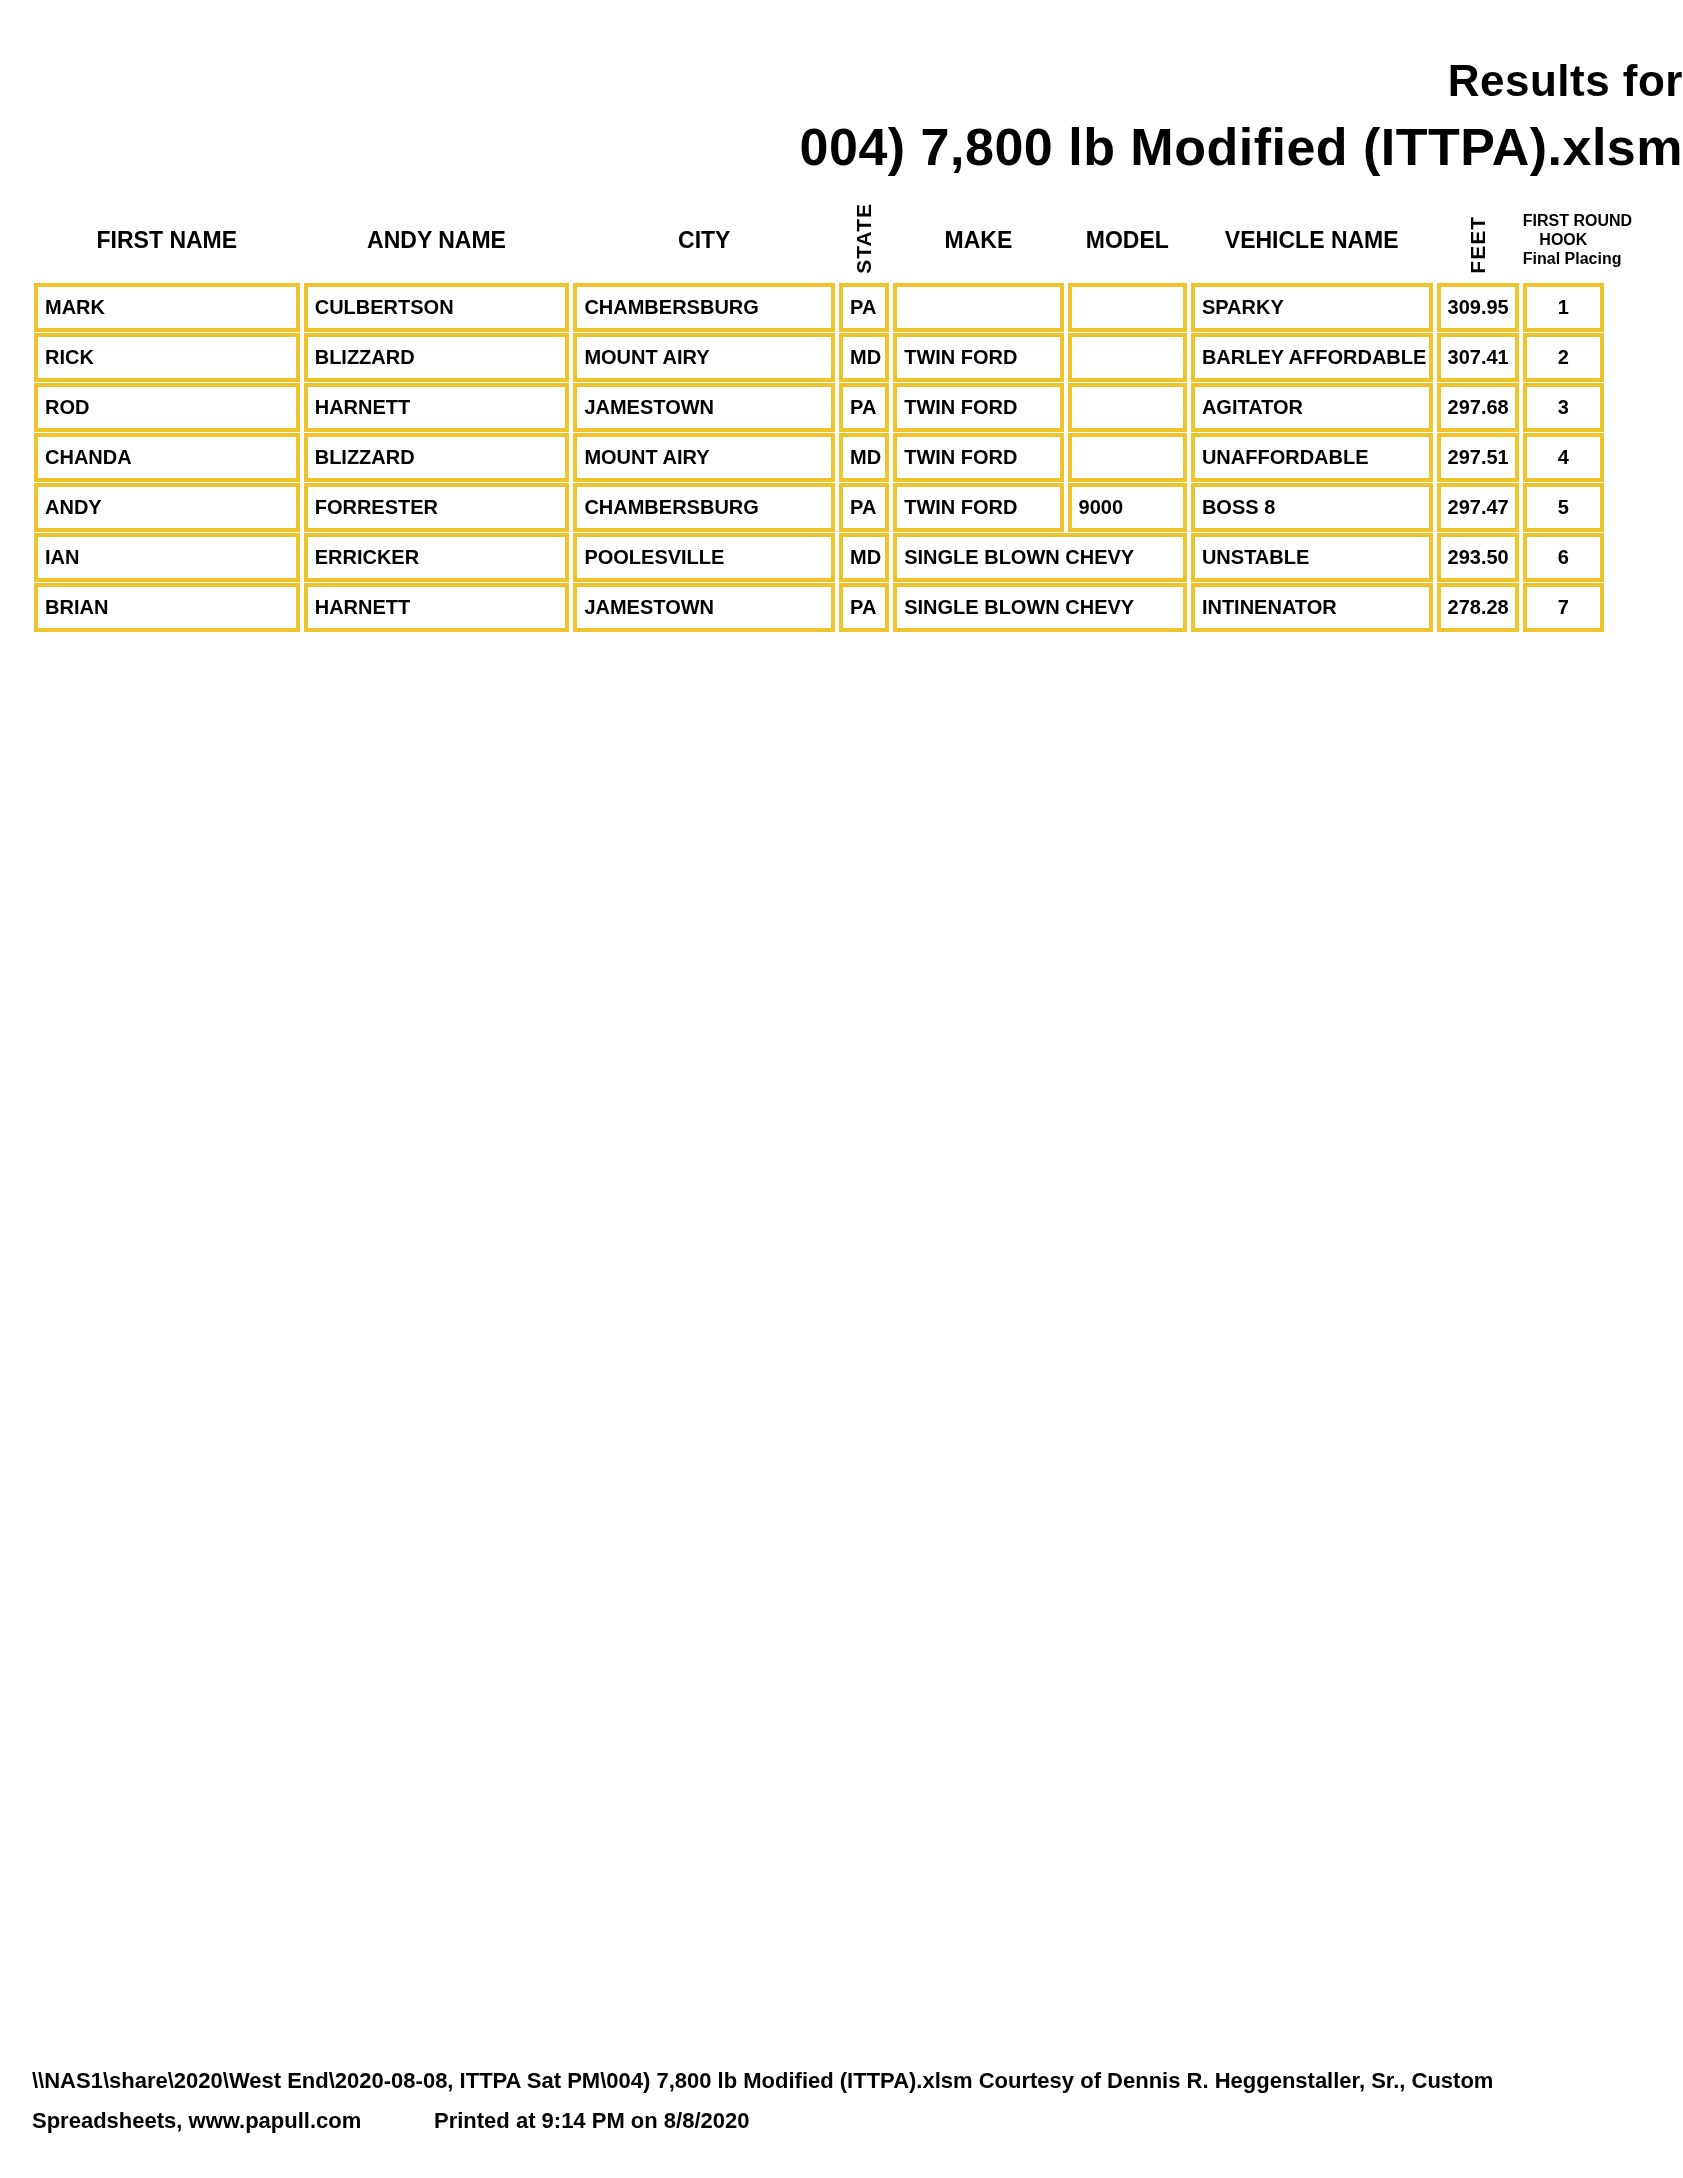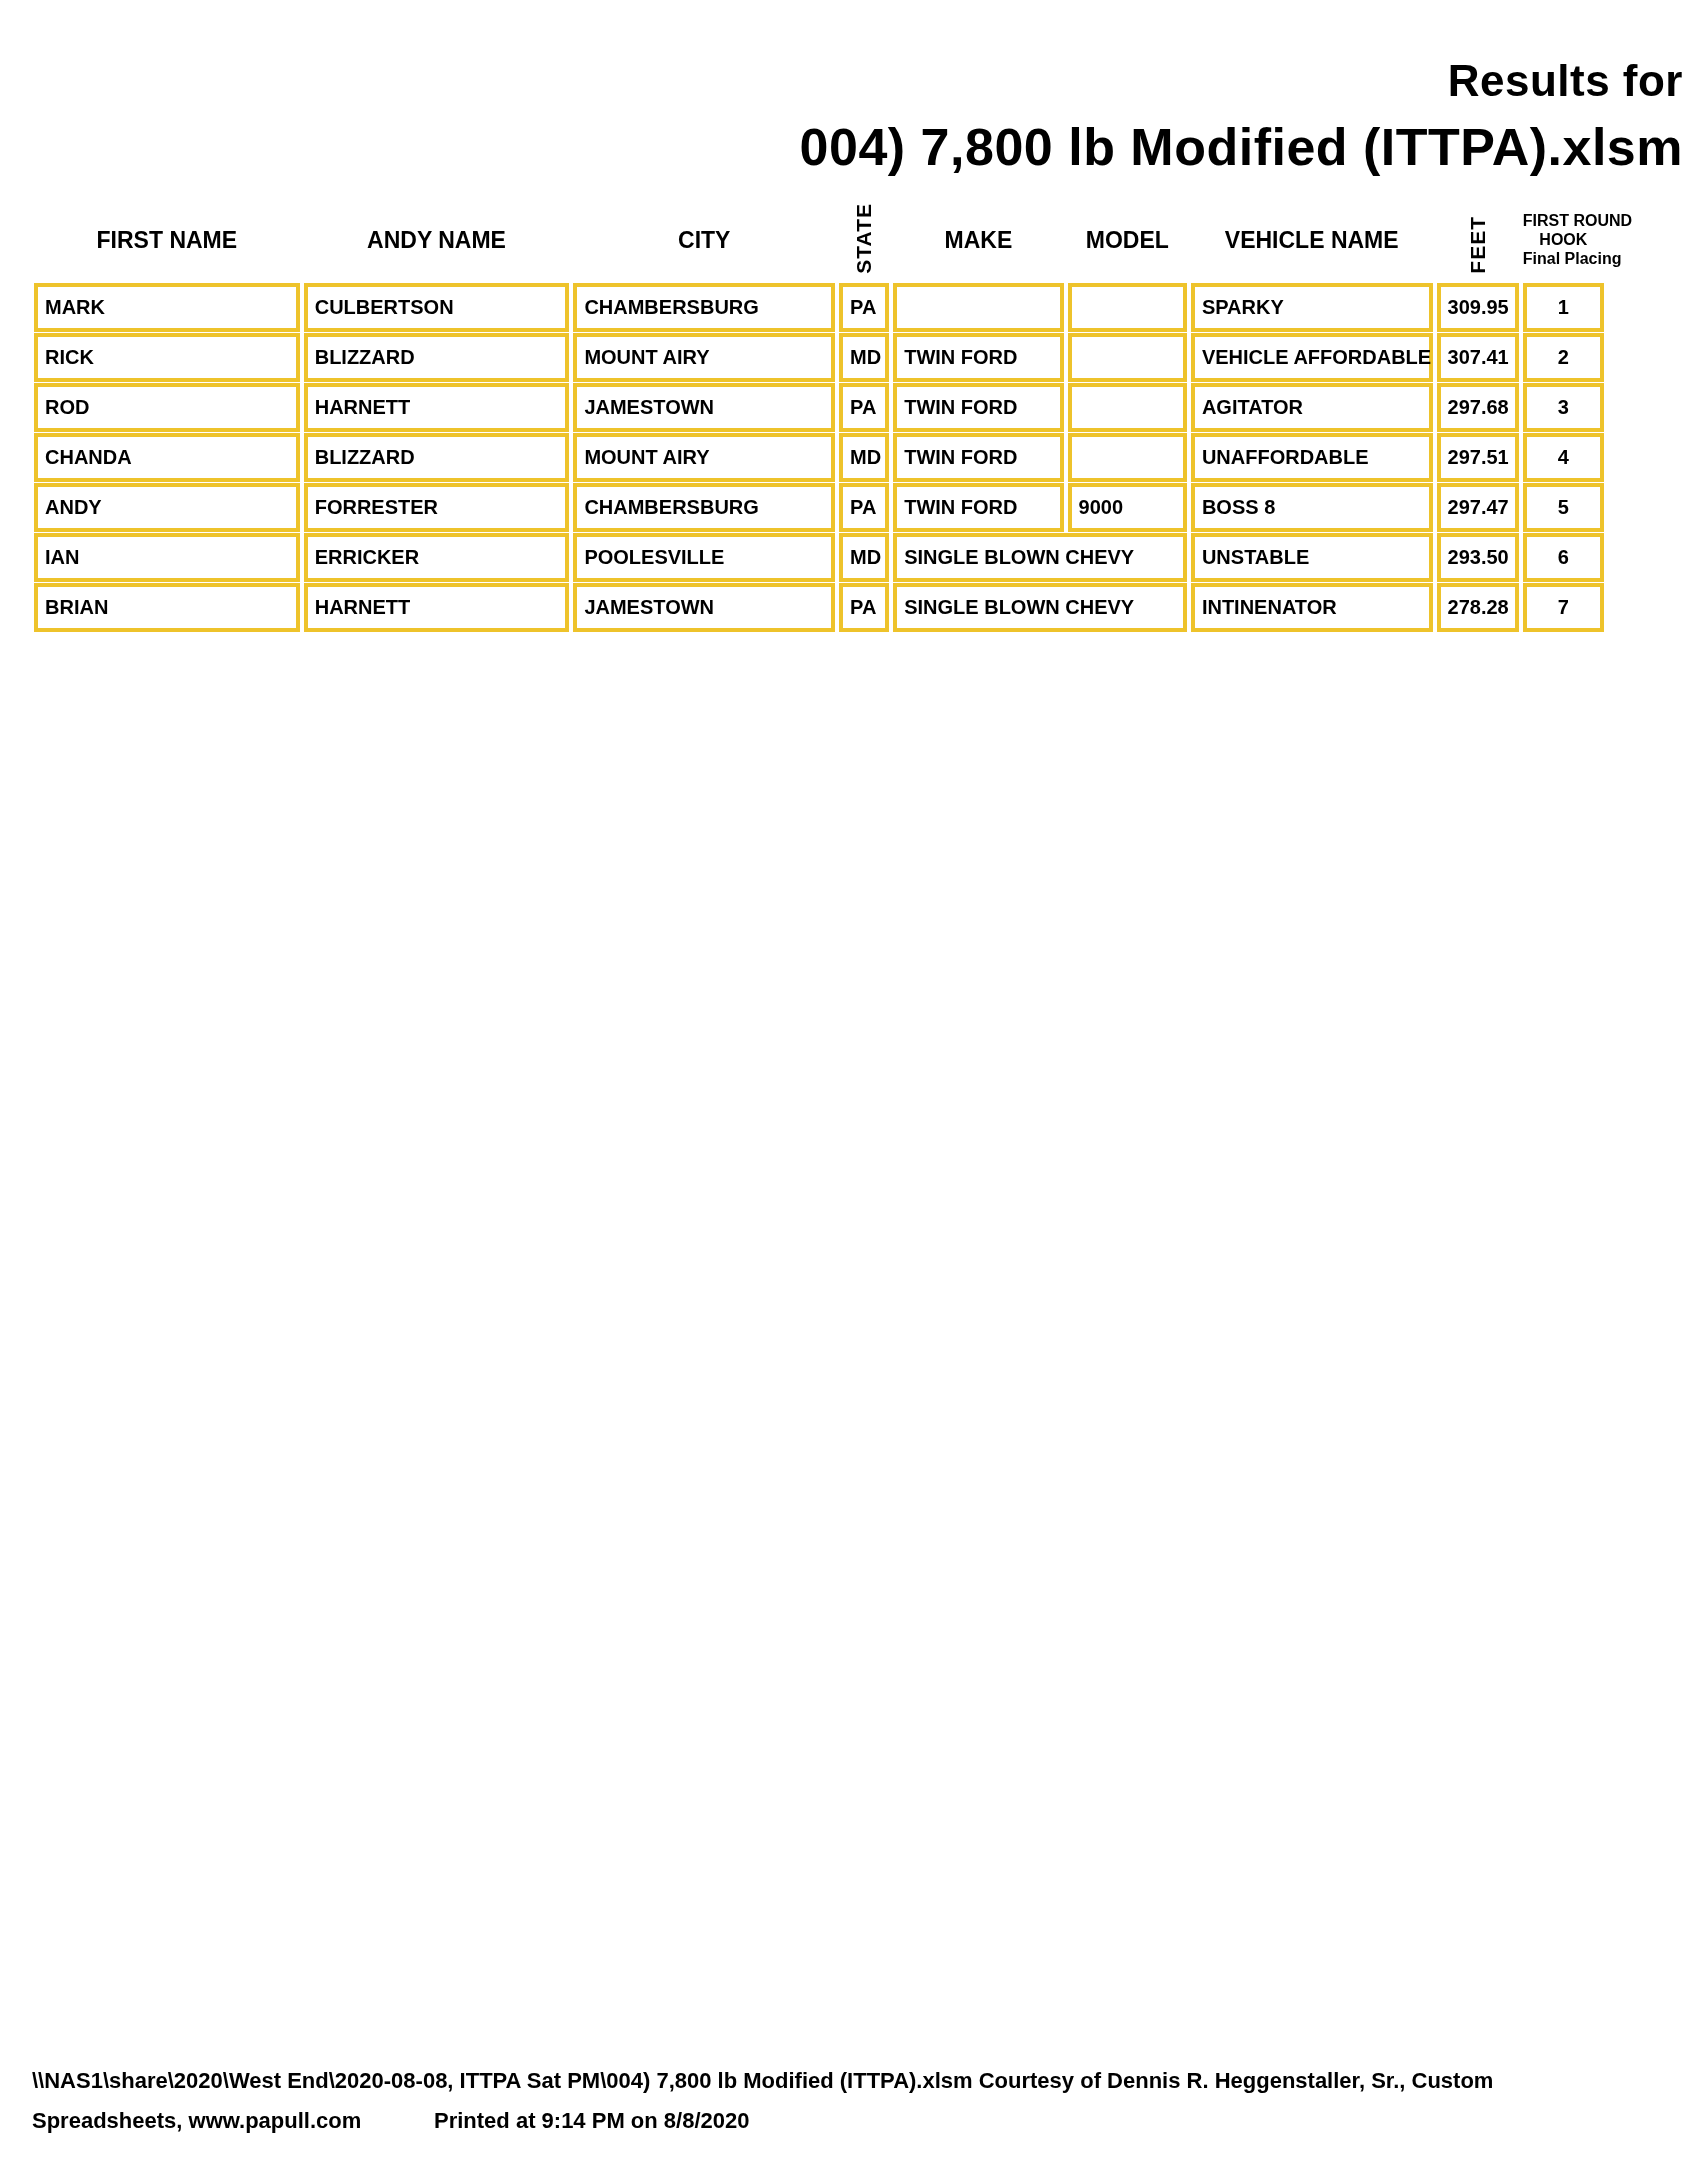--- a/index.html
+++ b/index.html
@@ -130,21 +130,21 @@
         <td class="num">309.95</td>
         <td class="place">1</td>
       </tr>
       <tr>
         <td>RICK</td>
         <td>BLIZZARD</td>
         <td>MOUNT AIRY</td>
         <td>MD</td>
         <td>TWIN FORD</td>
         <td></td>
-        <td>VEHICLE AFFORDABLE</td>
+        <td>BARLEY AFFORDABLE</td>
         <td class="num">307.41</td>
         <td class="place">2</td>
       </tr>
       <tr>
         <td>ROD</td>
         <td>HARNETT</td>
         <td>JAMESTOWN</td>
         <td>PA</td>
         <td>TWIN FORD</td>
         <td></td>

